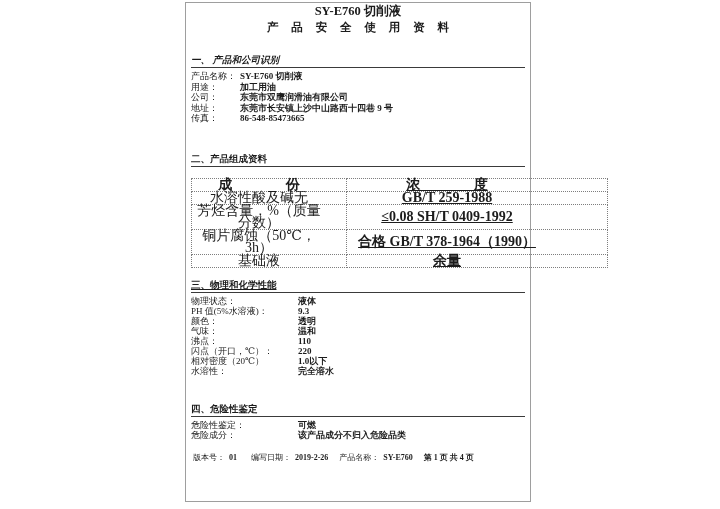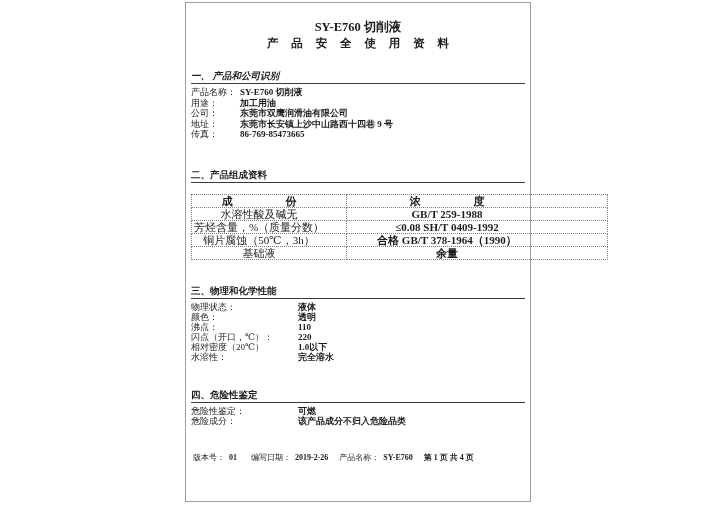--- a/index.html
+++ b/index.html
@@ -13,63 +13,63 @@
     overflow: hidden;
   }
   .stage { position: relative; width: 720px; height: 509px; background:#ffffff; }
   .page {
     position: absolute;
     left: 185px; top: 2px;
     width: 346px; height: 500px;
     box-sizing: border-box;
     background: #ffffff;
     border: 1px solid #9e9e9e;
-    padding: 18px 5px 0 5px;
+    padding: 2px 5px 0 5px;
   }
   .title {
     font-size: 12.5px; font-weight: bold; text-align: center;
     line-height: 13px; margin: 0;
   }
   .subtitle {
     font-size: 11.5px; font-weight: bold; text-align: center;
     line-height: 13px; margin: 3px 0 12px 0; word-spacing: 10px;
   }
   .sec-heading {
     font-size: 9.5px; font-weight: bold;
     line-height: 11px; padding-bottom: 1px;
     border-bottom: 1px solid #3a3a3a;
   }
   .mt-s1 { margin-top: 21px; font-style: italic; }
   .mt-s2 { margin-top: 30px; }
-  .mt-s3 { margin-top: 26px; }
+  .mt-s3 { margin-top: 12px; text-decoration: underline; }
   .mt-s4 { margin-top: 28px; }
   .kv-block { margin-top: 3px; }
   .kv-row { display: flex; line-height: 10.5px; font-size: 9px; }
   .kv-row.tight { line-height: 10px; }
   .lbl { flex: none; }
   .lbl.w1 { width: 49px; }
   .lbl.w2 { width: 107px; }
   .val { font-weight: bold; }
   .comp-table {
     margin-top: 11px;
     width: 334px;
     border-collapse: collapse;
     table-layout: fixed;
-    font-size: 11px;
+    font-size: 14px;
   }
   .comp-table td, .comp-table th {
     border: 1px dotted #7e7e7e;
     height: 12px;
     line-height: 12px;
     text-align: center;
     padding: 0;
     font-weight: normal;
   }
   .comp-table .c1 { width: 134px; padding-right: 20px; }
-  .comp-table .c2 { width: 200px; padding-right: 60px; }
+  .comp-table .c2 { width: 200px; padding-right: 60px; text-decoration: underline; }
   .comp-table th { font-weight: bold; word-spacing: 50px; }
   .comp-table td.c2 { font-weight: bold; }
   .footer {
     position: absolute;
     left: 7px; top: 450px;
     width: 330px;
     font-size: 8px;
     line-height: 9px;
     display: flex;
     align-items: baseline;
@@ -101,21 +101,21 @@
       <div class="kv-row">
         <span class="lbl w1">公司：</span>
         <span class="val">东莞市双鹰润滑油有限公司</span>
       </div>
       <div class="kv-row">
         <span class="lbl w1">地址：</span>
         <span class="val">东莞市长安镇上沙中山路西十四巷 9 号</span>
       </div>
       <div class="kv-row">
         <span class="lbl w1">传真：</span>
-        <span class="val">86-769-85473665</span>
+        <span class="val">86-548-85473665</span>
       </div>
     </div>
 
     <div class="sec-heading mt-s2">二、产品组成资料</div>
     <table class="comp-table">
       <tbody>
         <tr>
           <th class="c1">成 份</th>
           <th class="c2">浓 度</th>
         </tr>
@@ -138,22 +138,30 @@
       </tbody>
     </table>
 
     <div class="sec-heading mt-s3">三、物理和化学性能</div>
     <div class="kv-block">
       <div class="kv-row tight">
         <span class="lbl w2">物理状态：</span>
         <span class="val">液体</span>
       </div>
       <div class="kv-row tight">
+        <span class="lbl w2">PH 值(5%水溶液)：</span>
+        <span class="val">9.3</span>
+      </div>
+      <div class="kv-row tight">
         <span class="lbl w2">颜色：</span>
         <span class="val">透明</span>
+      </div>
+      <div class="kv-row tight">
+        <span class="lbl w2">气味：</span>
+        <span class="val">温和</span>
       </div>
       <div class="kv-row tight">
         <span class="lbl w2">沸点：</span>
         <span class="val">110</span>
       </div>
       <div class="kv-row tight">
         <span class="lbl w2">闪点（开口，℃）：</span>
         <span class="val">220</span>
       </div>
       <div class="kv-row tight">

